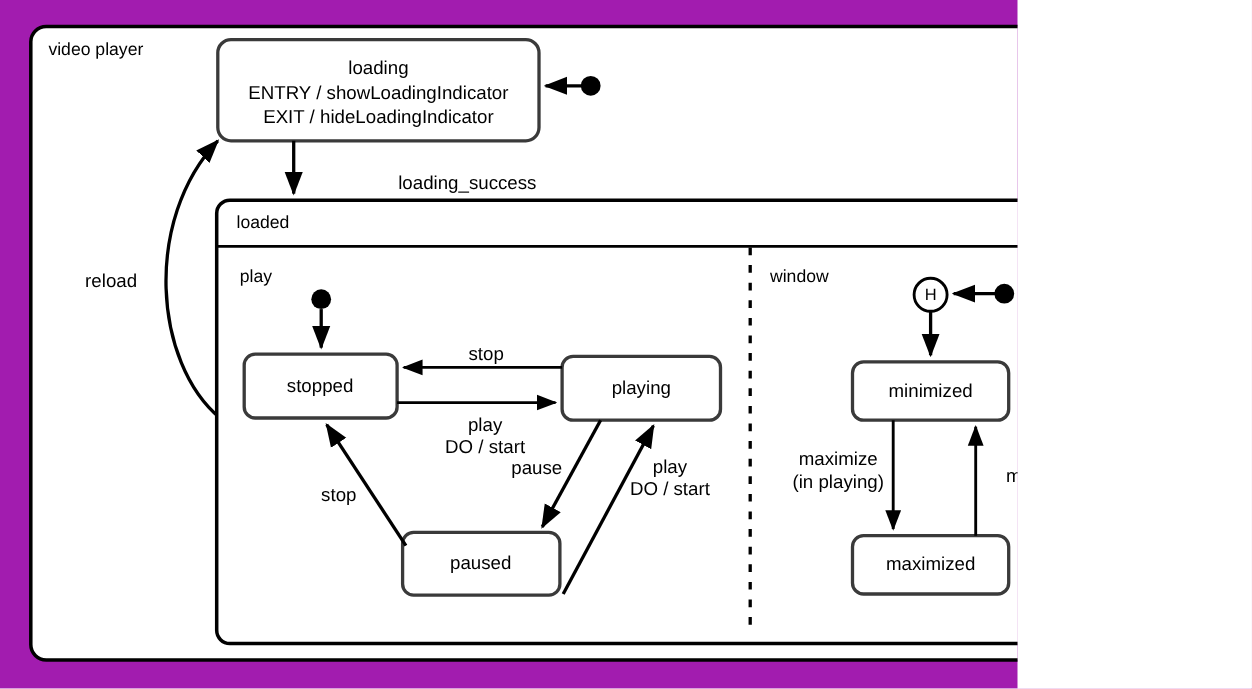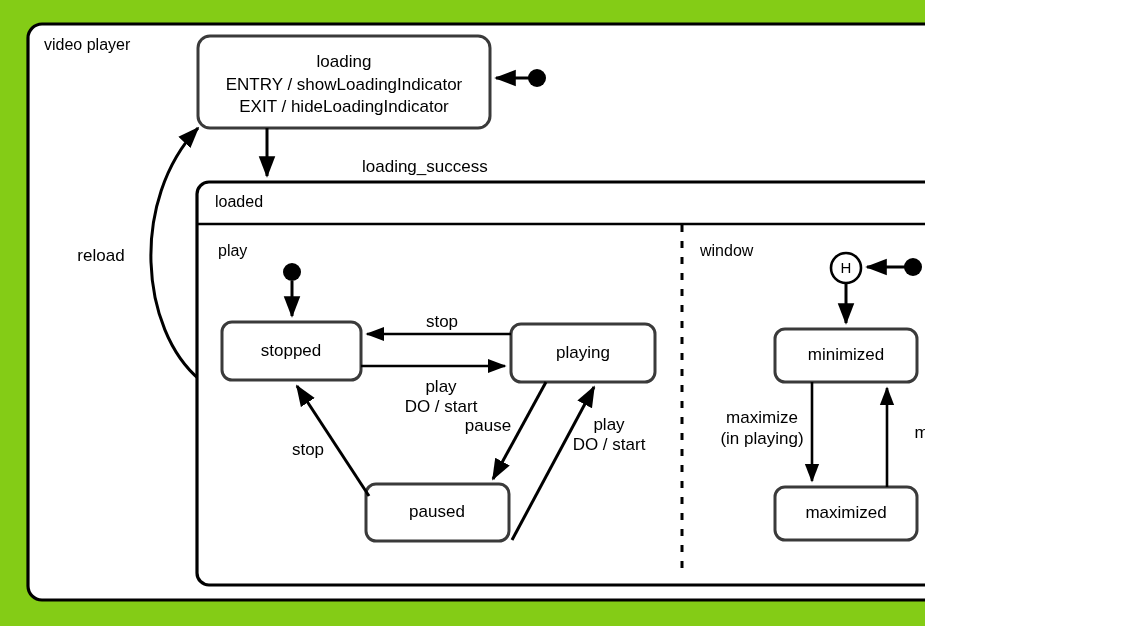--- a/index.html
+++ b/index.html
@@ -4,21 +4,21 @@
 <style>
   html, body {
     margin: 0;
     padding: 0;
     background: #ffffff;
   }
   #canvas {
     position: relative;
     width: 925px;
     height: 626px;
-    background: #84cc16;
+    background: #a21caf;
     font-family: "Liberation Sans", sans-serif;
     overflow: hidden;
   }
   #diagram-svg {
     position: absolute;
     left: 0;
     top: 0;
     width: 1138px;
     height: 626px;
   }

